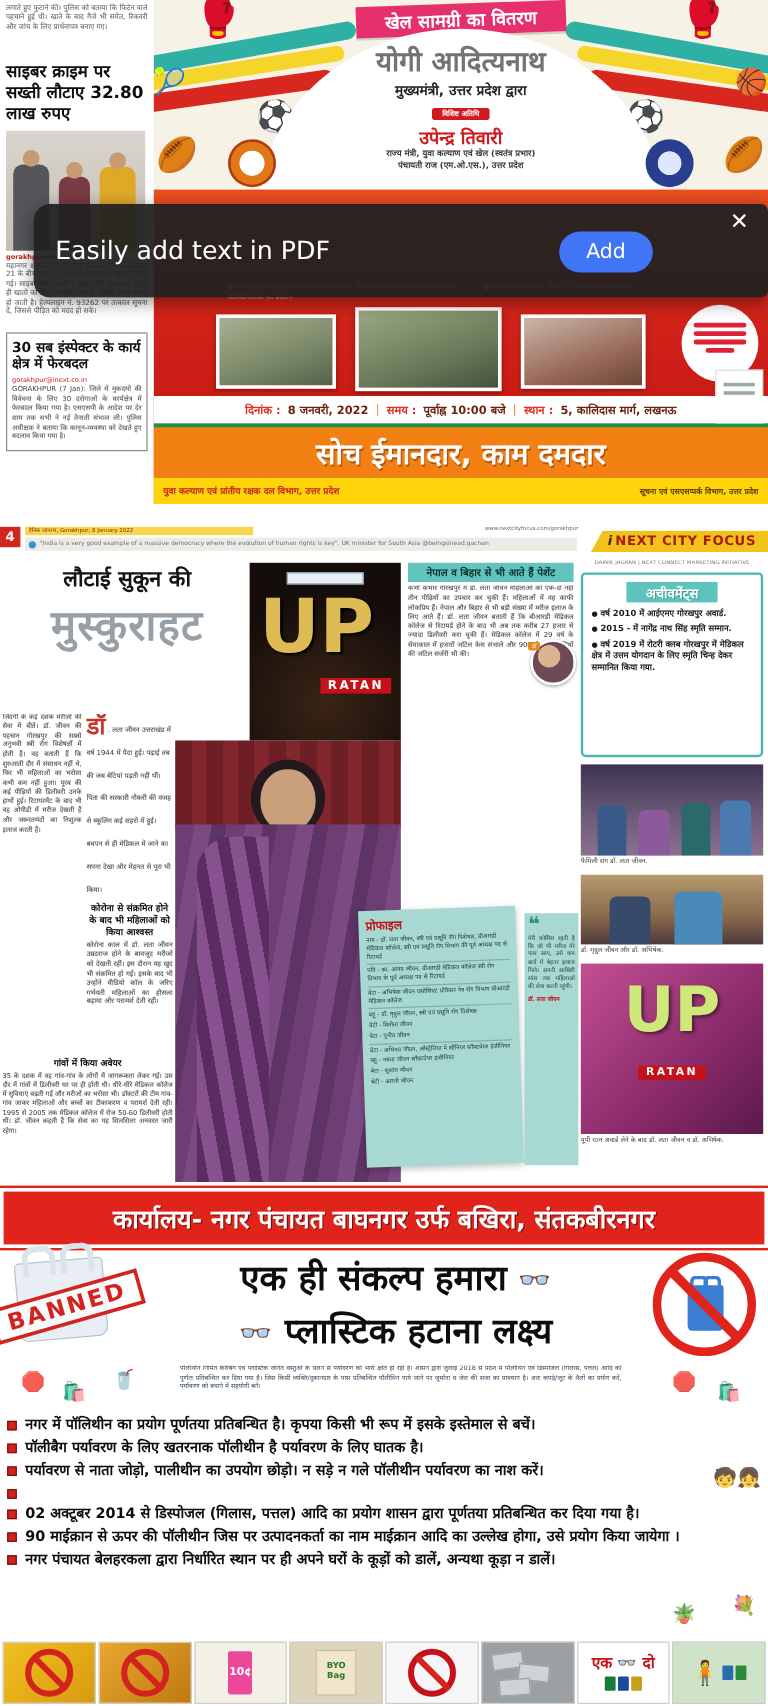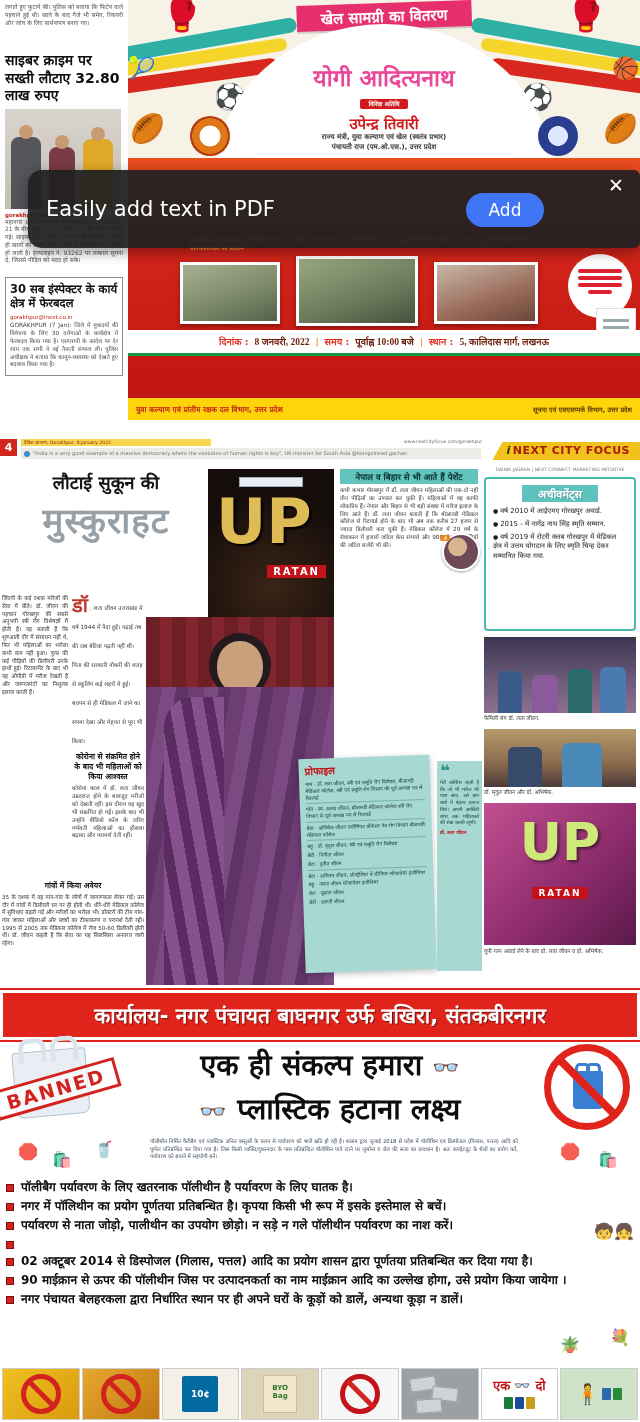--- a/index.html
+++ b/index.html
@@ -26,41 +26,41 @@
 
   .poster { left:128px; top:0; width:512px; height:420px; overflow:hidden; }
   .p-top { position:absolute; left:0; top:0; width:512px; height:158px; background:#f7f2e6; overflow:hidden; }
   .rb { position:absolute; border-radius:40px; }
   .ribbon-banner {
     position:absolute; left:50%; top:3px; transform:translateX(-50%) rotate(-2deg);
     background:#e6306d; color:#fff; font-weight:bold; font-size:15px;
     padding:3px 24px; white-space:nowrap; box-shadow:0 2px 0 rgba(0,0,0,.15);
   }
   .dome { position:absolute; left:50%; top:24px; transform:translateX(-50%); width:336px; height:300px; background:#fff; border-radius:50%; text-align:center; padding-top:16px; }
-  .chief { color:#ec4899; font-weight:bold; font-size:23px; line-height:1.1;margin-top:26px; }
+  .chief { color:#737373; font-weight:bold; font-size:23px; line-height:1.1; }
   .chief-sub { color:#232323; font-weight:bold; font-size:11.5px; margin-top:2px; }
   .vip { display:inline-block; margin-top:5px; background:#d11a1d; color:#fff; font-size:6px; font-weight:bold; padding:1px 8px; border-radius:2px; }
   .minister { color:#d11a1d; font-weight:bold; font-size:15px; margin-top:3px; }
   .msub { color:#3a3a3a; font-size:7px; font-weight:bold; line-height:1.4; }
   .logo { position:absolute; width:40px; height:40px; border-radius:50%; top:116px; }
   .logo.l { left:62px; background:radial-gradient(circle at 50% 50%, #fff 0 36%, #e07818 38% 62%, #b33a10 64% 100%); }
   .logo.r { right:62px; background:radial-gradient(circle at 50% 50%, #dfe6ff 0 34%, #2a3e8f 36% 100%); }
   .sport { position:absolute; font-size:26px; }
 
   .p-red { position:absolute; left:0; top:158px; width:512px; height:262px; background:linear-gradient(180deg,#ea4f1f 0%, #d2241a 35%, #bd130e 100%); }
   .yb { position:absolute; color:#ffd84d; font-size:6px; line-height:1.35; }
   .yb::before { content:"● "; font-size:5px; }
   .pph { position:absolute; border:3px solid #fff; box-shadow:0 2px 4px rgba(0,0,0,.35); }
   .badge-circle { position:absolute; right:8px; top:96px; width:64px; height:64px; border-radius:50%; background:#fff; padding-top:12px; }
   .badge-circle i { display:block; height:4px; margin:3px 10px; background:#d23; border-radius:2px; }
   .badge-card { position:absolute; right:4px; top:150px; width:40px; height:48px; background:#fff; border:1px solid #ddd; padding-top:6px; }
   .badge-card i { display:block; height:3px; margin:4px 6px; background:#9aa; }
   .date-strip { position:absolute; left:0; top:172px; width:512px; height:23px; background:#fff; display:flex; align-items:center; justify-content:center; gap:6px; font-size:9.5px; font-weight:bold; white-space:nowrap; }
   .dlab { color:#e03020; }
-  .dval { color:#6e2310;font-family:Liberation Serif, serif; }
+  .dval { color:#6e2310; }
   .dsep { color:#f08020; font-weight:normal; }
   .green-line { position:absolute; left:0; top:195px; width:512px; height:3px; background:#119a46; }
   .slogan-band { position:absolute; left:0; top:198px; width:512px; height:42px; background:#f28013; display:flex; align-items:center; justify-content:center; }
   .slogan { color:#fff; font-weight:bold; font-size:24px; text-shadow:1px 1px 0 rgba(120,40,0,.5); }
   .yellow-strip { position:absolute; left:0; top:240px; width:512px; height:22px; background:#ffd40a; display:flex; align-items:center; justify-content:space-between; padding:0 8px; }
   .ys-l { color:#c2221a; font-weight:bold; font-size:7.5px; }
   .ys-r { color:#5a3a00; font-size:6.5px; font-weight:bold; }
 
   
   .toast { left:28px; top:170px; width:612px; height:78px; background:rgba(33,33,33,.94); border-radius:14px 6px 6px 14px; z-index:60; box-shadow:0 4px 14px rgba(0,0,0,.4); }
@@ -92,21 +92,21 @@
   .nepal { position:absolute; left:340px; top:24px; width:138px; }
   .nepal-head { background:#63c4bd; color:#07332e; font-weight:bold; font-size:8.5px; text-align:center; padding:2px 1px; }
   .nepal-body { font-size:5.7px; color:#333; line-height:1.38; text-align:justify; margin-top:3px; }
   .nepal-inset { position:absolute; right:-2px; top:64px; width:38px; height:38px; border-radius:50%; background:radial-gradient(circle at 40% 35%, #d8b490 0 30%, #6e4a58 32% 100%); border:2px solid #fff; box-shadow:0 1px 3px rgba(0,0,0,.4); }
   .nepal-inset-tag { position:absolute; right:28px; top:66px; background:#e88a1a; color:#fff; font-size:4.5px; padding:0 3px; border-radius:2px; }
 
   .init-label { position:absolute; left:484px; top:22px; width:152px; font-size:4.6px; color:#7a7a7a; text-align:center; white-space:nowrap; overflow:hidden; }
   .ach-box { position:absolute; left:484px; top:32px; width:152px; height:154px; border:2px solid #49b8b0; border-radius:4px; background:#fff; padding:4px 7px; text-align:center; }
   .ach-title { display:inline-block; background:#5fc3bd; color:#fff; font-weight:bold; font-size:11px; padding:1px 16px; margin-bottom:5px; text-shadow:1px 1px 0 rgba(0,0,0,.2); }
   .ach-box ul { list-style:none; text-align:left; }
-  .ach-box li { font-size:7px; color:#1c1c1c; line-height:1.4; margin-bottom:3px; font-weight:normal; }
+  .ach-box li { font-size:7px; color:#1c1c1c; line-height:1.4; margin-bottom:3px; font-weight:bold; }
   .ach-box li::before { content:"● "; font-size:6px; }
 
   .rphoto { position:absolute; left:484px; width:152px; overflow:hidden; }
   .rcap { position:absolute; left:484px; width:152px; font-size:5.5px; color:#3c3c3c; line-height:1.3; }
   .ph-grad1 { height:76px; background:linear-gradient(180deg,#3c3450 0%, #6a5a78 55%, #8d7090 100%); }
   .ph-grad2 { height:58px; background:linear-gradient(180deg,#b49a6c 0%, #8a6a4c 60%, #4c3a3a 100%); }
   .ph3 { height:142px; background:linear-gradient(135deg,#c24f92 0%, #8a2a6a 60%, #5a1a4a 100%); text-align:center; }
   .ph3-up { font-size:52px; font-weight:bold; color:#cfe87a; text-shadow:2px 2px 3px rgba(0,0,0,.5); line-height:1.5; }
   .ph3-ratan { display:inline-block; background:#c3121a; color:#fff; font-size:9px; font-weight:bold; letter-spacing:2px; padding:1px 6px; margin-top:-14px; }
   .pfig { position:absolute; border-radius:6px 6px 0 0; }
@@ -154,21 +154,21 @@
   .nosign .bag::before { left:2px; } .nosign .bag::after { right:2px; }
   .bot-intro { position:absolute; left:150px; top:148px; width:368px; height:40px; font-size:5.3px; color:#3a4a5a; line-height:1.42; text-align:justify; overflow:hidden; }
   .doodle { position:absolute; font-size:16px; opacity:.85; }
   .bot-bullets { position:absolute; left:6px; top:190px; width:628px; list-style:none; }
   .bot-bullets li { display:flex; gap:7px; margin-bottom:4.5px; font-size:12px; font-weight:bold; color:#0d0d0d; line-height:1.22; }
   .sq { flex:0 0 8px; width:8px; height:8px; margin-top:4px; background:#d2231f; border:1px solid #7a0f0c; }
   .strip { position:absolute; left:2px; top:378px; width:636px; height:52px; display:flex; gap:2px; }
   .tile { flex:1; position:relative; overflow:hidden; border:1px solid #ccc; display:flex; align-items:center; justify-content:center; }
   .noslash { width:40px; height:40px; border:5px solid #d2231f; border-radius:50%; position:relative; }
   .noslash::after { content:""; position:absolute; left:-3px; top:13px; width:38px; height:5px; background:#d2231f; transform:rotate(45deg); }
-  .pbag { width:36px; height:36px; background:#0369a1; border-radius:2px; color:#fff; font-size:9px; font-weight:bold; display:flex; align-items:center; justify-content:center; }
+  .pbag { width:20px; height:36px; background:#ec4899; border-radius:2px; color:#fff; font-size:9px; font-weight:bold; display:flex; align-items:center; justify-content:center; }
   .tote { width:34px; height:38px; background:#efe6cc; border:1px solid #c9bc96; color:#2a7a2a; font-size:7px; font-weight:bold; text-align:center; padding-top:8px; }
   .foam { position:absolute; width:26px; height:14px; background:#cfd3d6; border:1px solid #9aa0a4; }
   .ekdo { font-size:13px; font-weight:bold; color:#c3121a; white-space:nowrap; }
   .bins i { display:inline-block; width:9px; height:12px; margin:0 1px; border-radius:1px; }
 </style>
 </head>
 <body>
 
 <div class="screen">
 
@@ -207,20 +207,21 @@
       <span class="sport" style="left:86px; top:82px;">⚽</span>
       <span class="sport" style="left:2px; top:112px; font-size:28px;">🏉</span>
       <span class="sport" style="left:0px; top:56px; font-size:22px;">🎾</span>
       <span class="sport" style="right:34px; top:-4px; font-size:32px;">🥊</span>
       <span class="sport" style="right:86px; top:82px;">⚽</span>
       <span class="sport" style="right:0px; top:56px; font-size:22px;">🏀</span>
       <span class="sport" style="right:2px; top:112px; font-size:28px;">🏉</span>
       <div class="ribbon-banner">खेल सामग्री का वितरण</div>
       <div class="dome">
         <div class="chief">योगी आदित्यनाथ</div>
+        <div class="chief-sub">मुख्यमंत्री, उत्तर प्रदेश द्वारा</div>
         <div class="vip">विशिष्ट अतिथि</div>
         <div class="minister">उपेन्द्र तिवारी</div>
         <div class="msub">राज्य मंत्री, युवा कल्याण एवं खेल (स्वतंत्र प्रभार)</div>
         <div class="msub">पंचायती राज (एम.ओ.एस.), उत्तर प्रदेश</div>
       </div>
       <span class="logo l"></span>
       <span class="logo r"></span>
     </div>
 
     <div class="p-red">
@@ -244,20 +245,23 @@
         <span class="dlab">दिनांक :</span>
         <span class="dval">8 जनवरी, 2022</span>
         <span class="dsep">|</span>
         <span class="dlab">समय :</span>
         <span class="dval">पूर्वाह्न 10:00 बजे</span>
         <span class="dsep">|</span>
         <span class="dlab">स्थान :</span>
         <span class="dval">5, कालिदास मार्ग, लखनऊ</span>
       </div>
       <div class="green-line"></div>
+      <div class="slogan-band">
+        <span class="slogan">सोच ईमानदार, काम दमदार</span>
+      </div>
       <div class="yellow-strip">
         <span class="ys-l">युवा कल्याण एवं प्रांतीय रक्षक दल विभाग, उत्तर प्रदेश</span>
         <span class="ys-r">सूचना एवं एसएसप्पर्क विभाग, उत्तर प्रदेश</span>
       </div>
     </div>
   </section>
 
   <section class="abs mid">
     <div class="pageno">4</div>
     <div class="masthead">दैनिक जागरण, Gorakhpur, 8 January 2022</div>
@@ -390,25 +394,25 @@
     <span class="doodle" style="right:22px; top:160px;">🛍️</span>
     <span class="doodle" style="right:6px; top:232px;">🧒👧</span>
     <span class="doodle" style="right:10px; top:338px;">💐</span>
     <span class="doodle" style="right:60px; top:345px;">🪴</span>
 
     <div class="bot-intro">पॉलीथीन निर्मित कैरीबैग एवं प्लास्टिक जनित वस्तुओं के चलन से पर्यावरण को भारी क्षति हो रही है। शासन द्वारा जुलाई 2018 से प्रदेश में पॉलीथिन एवं डिस्पोजल (गिलास, पत्तल) आदि को पूर्णतः प्रतिबन्धित कर दिया गया है। जिस किसी व्यक्ति/दुकानदार के पास प्रतिबन्धित पॉलीथिन पाये जाने पर जुर्माना व जेल की सजा का प्रावधान है। अतः कपड़े/जूट के थैलों का प्रयोग करें, पर्यावरण को बचाने में सहयोगी बनें।</div>
 
     <ul class="bot-bullets">
       <li>
           <span class="sq"></span>
+          <span>नगर में पॉलिथीन का प्रयोग पूर्णतया प्रतिबन्धित है। कृपया किसी भी रूप में इसके इस्तेमाल से बचें।</span>
+        </li>
+      <li>
+          <span class="sq"></span>
           <span>पॉलीबैग पर्यावरण के लिए खतरनाक पॉलीथीन है पर्यावरण के लिए घातक है।</span>
-        </li>
-      <li>
-          <span class="sq"></span>
-          <span>नगर में पॉलिथीन का प्रयोग पूर्णतया प्रतिबन्धित है। कृपया किसी भी रूप में इसके इस्तेमाल से बचें।</span>
         </li>
       <li>
           <span class="sq"></span>
           <span>पर्यावरण से नाता जोड़ो, पालीथीन का उपयोग छोड़ो। न सड़े न गले पॉलीथीन पर्यावरण का नाश करें।</span>
         </li>
       <li>
           <span class="sq"></span>
         </li>
       <li>
           <span class="sq"></span>

